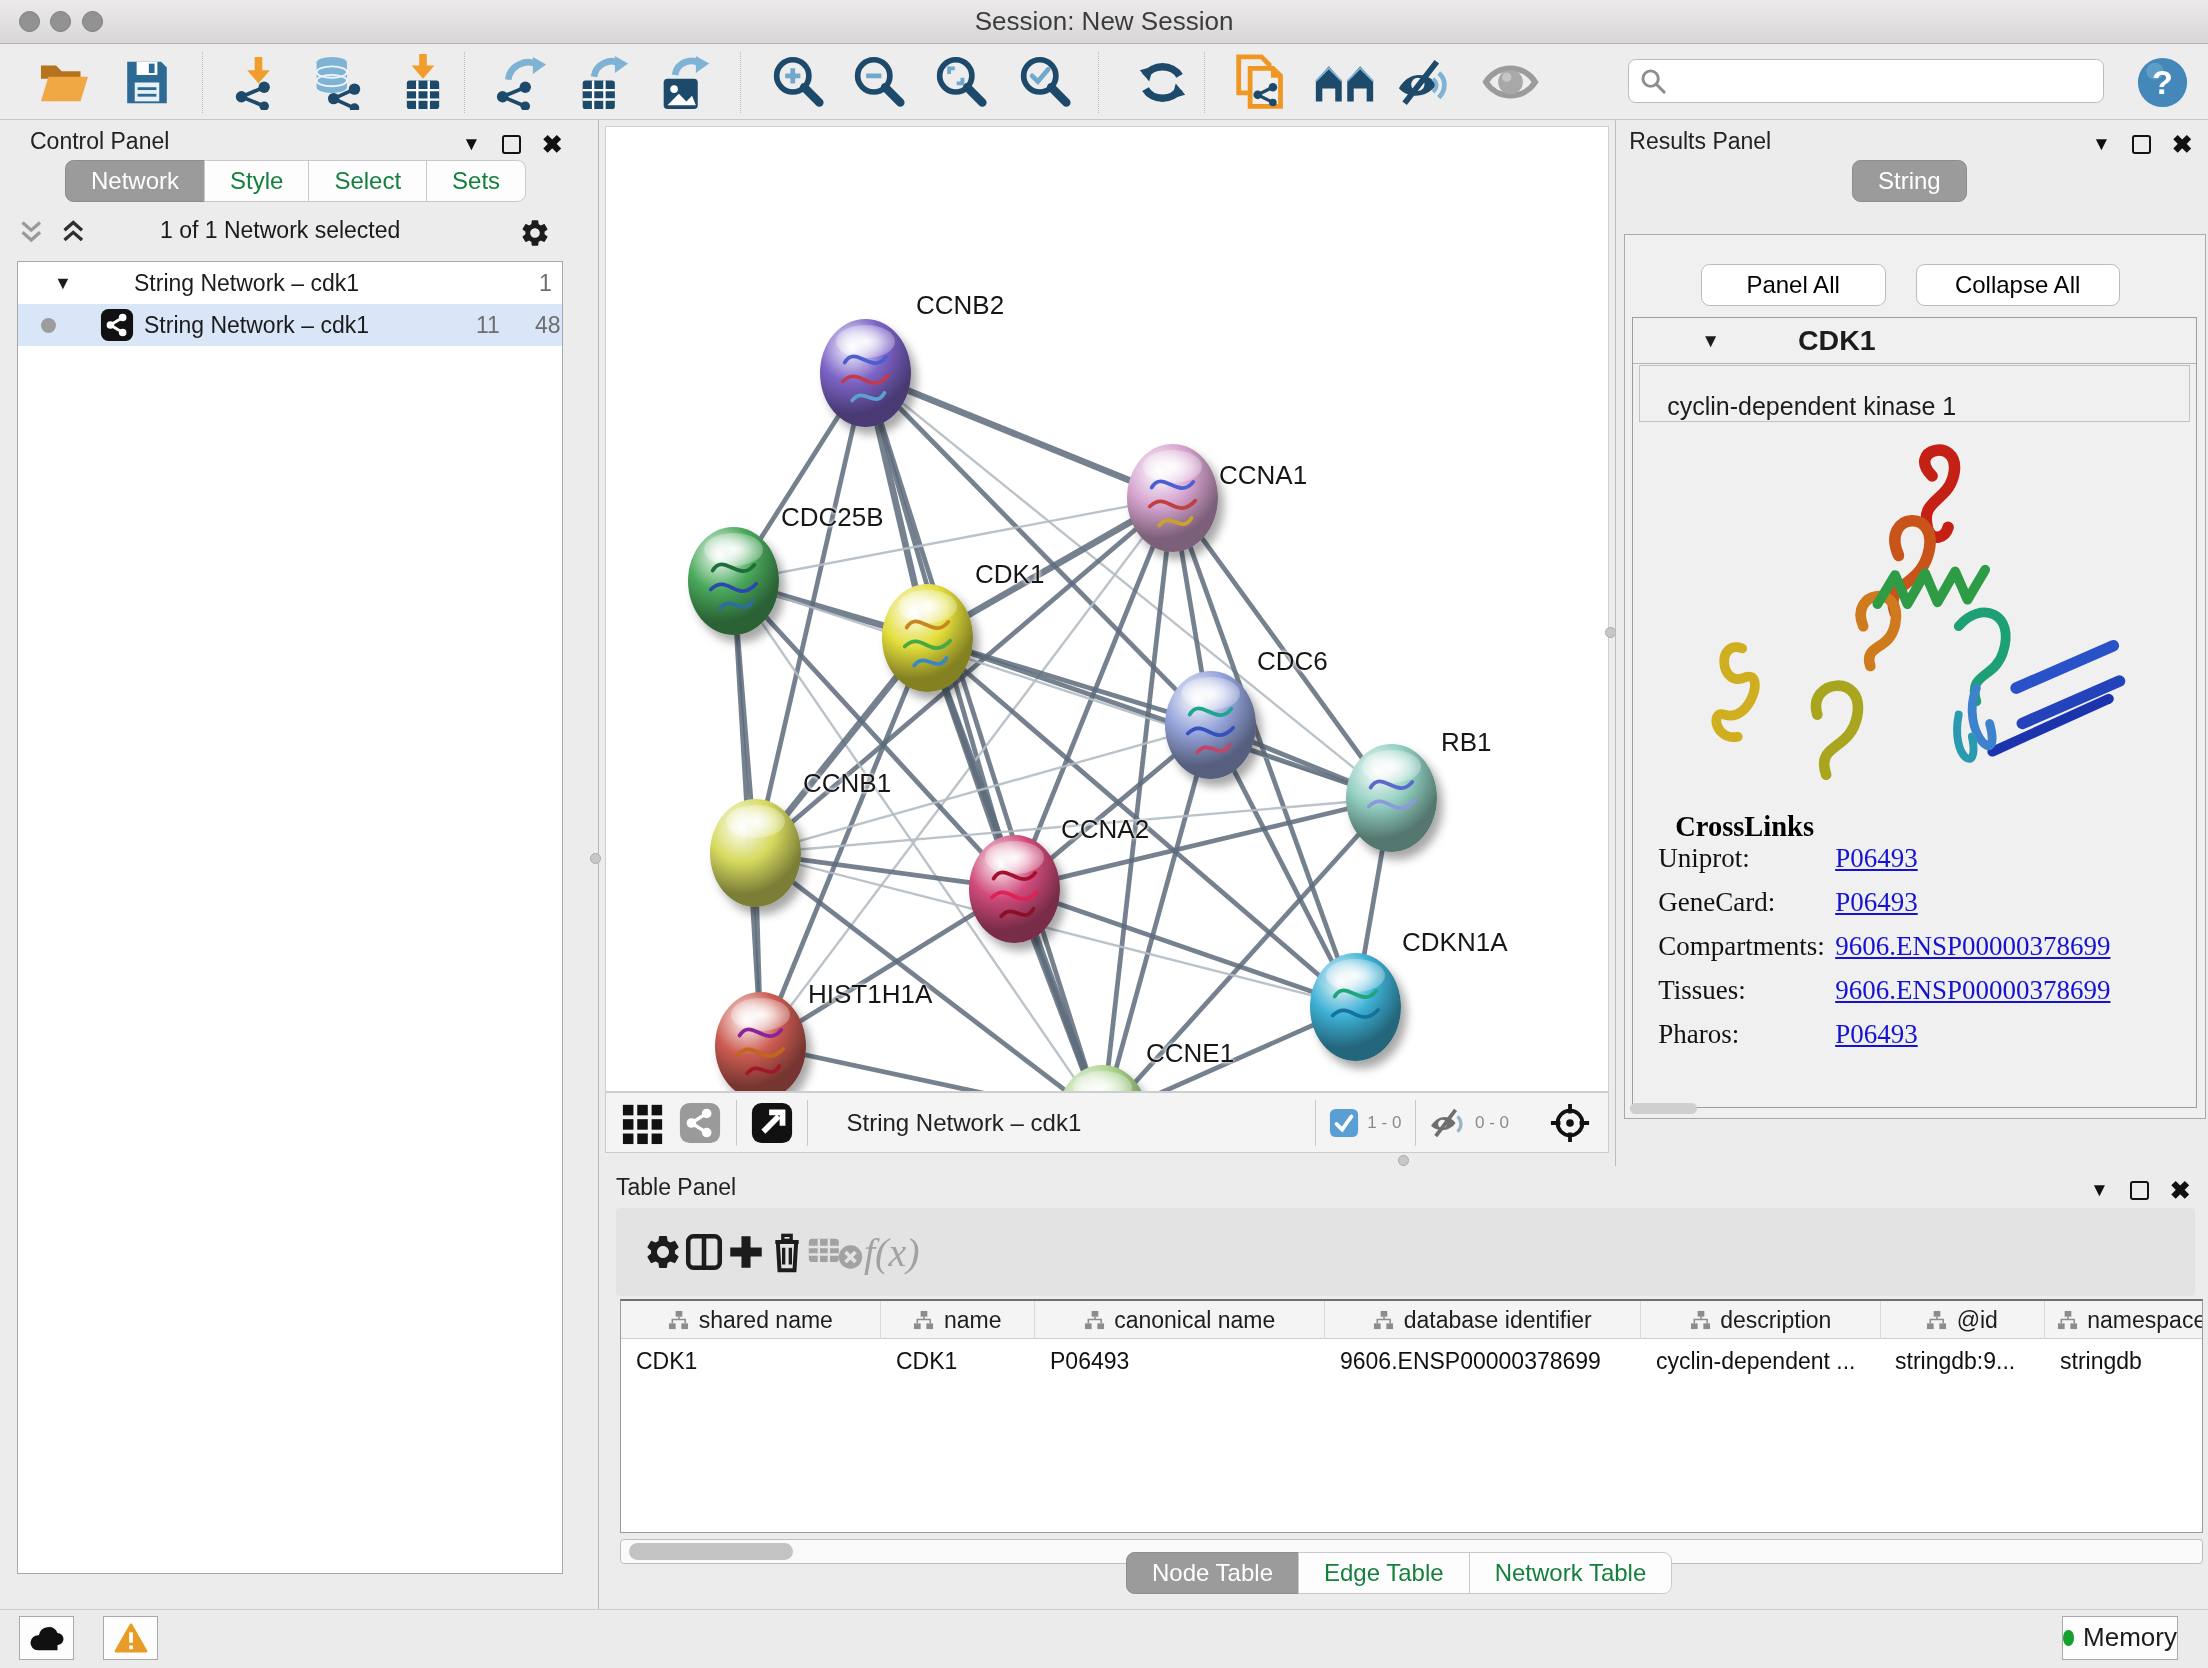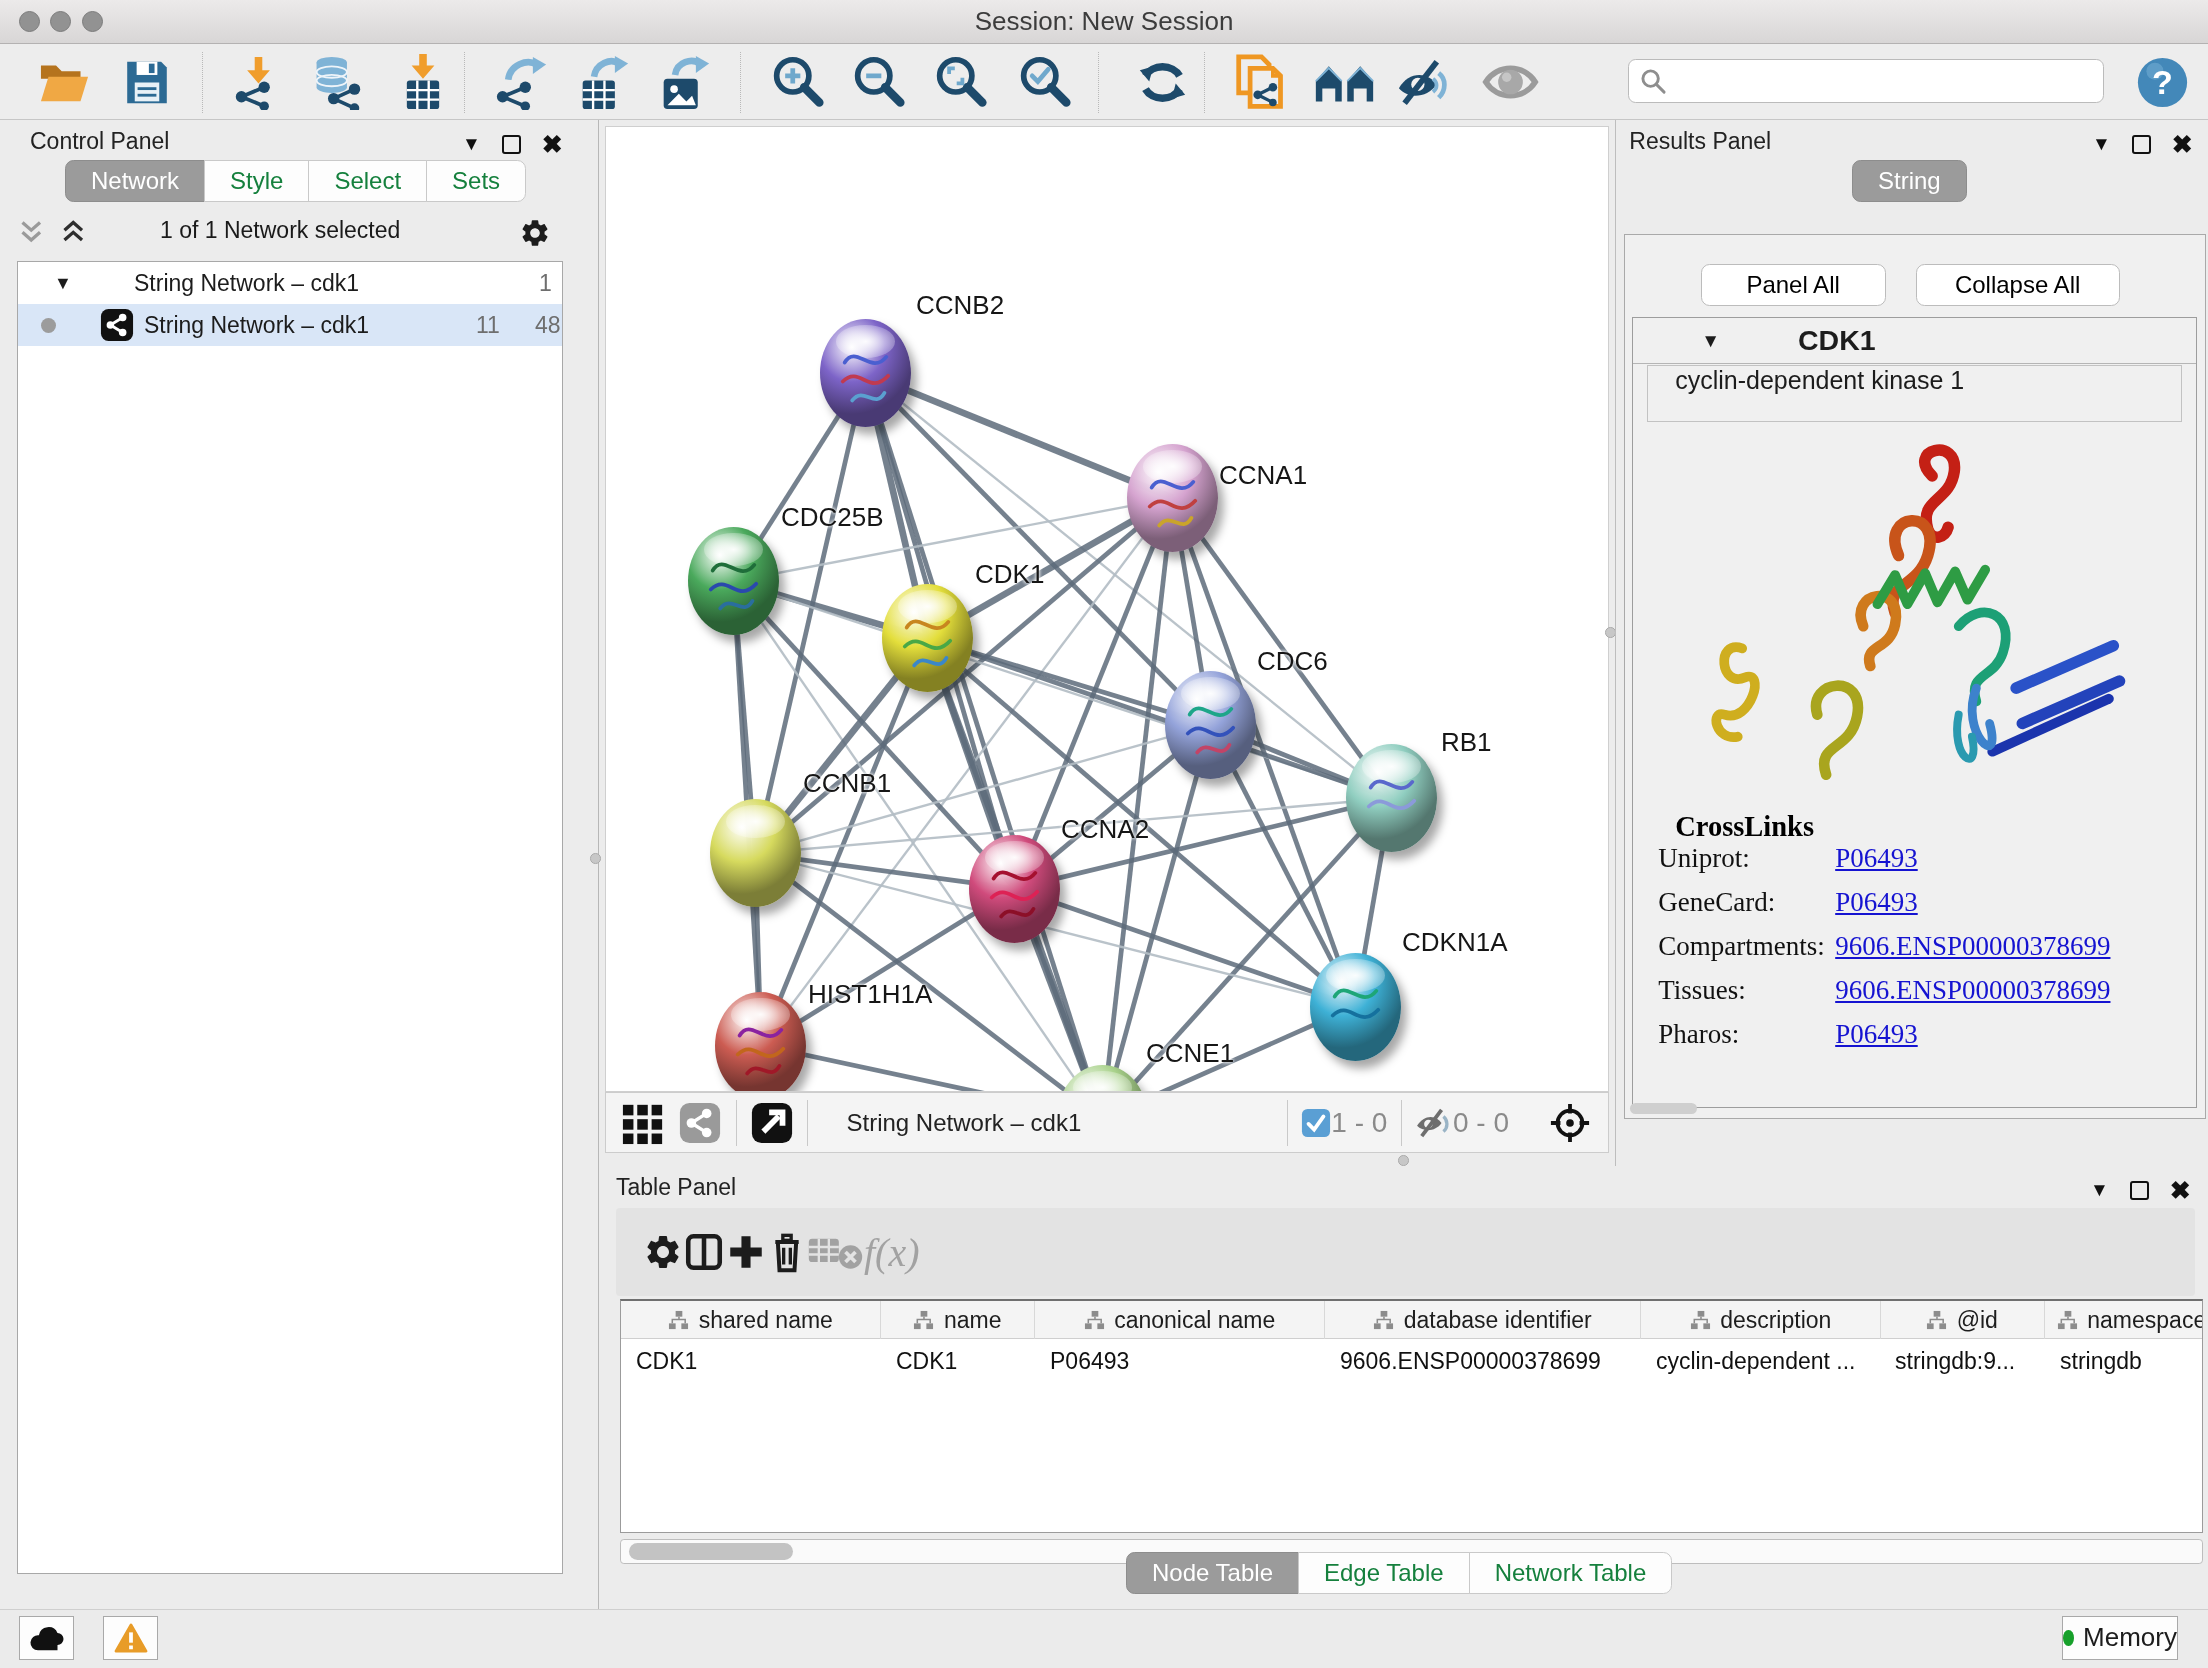--- a/index.html
+++ b/index.html
@@ -60,35 +60,35 @@
     box-shadow:5.7px 7.6px 9.5px rgba(0,0,0,0.35); }
   .node .gloss { position:absolute; left:18%; top:6%; width:64%; height:30%;
     background:radial-gradient(ellipse at center, rgba(255,255,255,0.95), rgba(255,255,255,0)); border-radius:50%; }
   .node svg { position:absolute; left:0; top:0; }
   .node-label { position:absolute; font-size:26px; color:#161616;
     text-shadow:0 0 3.8px #fff, 0 0 3.8px #fff; white-space:nowrap; }
   #net-toolbar { left:605px; top:1092px; width:1004px; height:61px; background:#f4f4f4;
     border:1px solid #cccccc; display:flex; align-items:center; }
   .ntsep { height:46px; border-left:1px solid #c9c9c9; margin:0 13.3px; }
   #net-name { font-size:24px; color:#222; margin-left:25px; }
-  .ntcount { font-size:28px; color:#8a8a8a; margin-left:0; }
+  .ntcount { font-size:17px; color:#8a8a8a; margin-left:8px; }
 
   
   #results-panel { left:1615px; top:120px; width:593px; height:1046px; background:#ececec;
     border-left:1.9px solid #bdbdbd; }
   #rp-box { position:absolute; left:7.6px; top:114px; width:582px; height:885px;
     background:#f0f0f0; border:1px solid #a9a9a9; }
   .rp-btn { position:absolute; top:28.5px; height:42px; background:#fff; border:1px solid #bcbcbc;
     border-radius:8.6px; font-size:24px; display:flex; align-items:center; justify-content:center; }
   #rp-section { position:absolute; left:7.6px; top:82px; width:565px; height:791px;
     border:1px solid #9d9d9d; background:#f0f0f0; }
   #rp-entry-head { height:46px; border-bottom:1px solid #b5b5b5; display:flex; align-items:center; }
   #rp-entry-name { font-size:28.5px; font-weight:bold; }
-  #rp-desc-box { margin:1px 14px; border:1px solid #c2c2c2; height:57px; display:flex;
-    align-items:flex-start; padding-left:27px; font-size:25px; }
+  #rp-desc-box { margin:1px 6px; border:1px solid #c2c2c2; height:57px; display:flex;
+    align-items:flex-end; padding-left:27px; font-size:25px; }
   .xl-title { font-family:"Liberation Serif", serif; font-weight:bold; font-size:28.5px; color:#000; }
   .xl-row { position:relative; height:44px; font-family:"Liberation Serif", serif; font-size:27px; }
   .xl-label { position:absolute; left:25px; color:#111; }
   .xl-link { position:absolute; left:202px; color:#1513d1; text-decoration:underline; }
   #rp-hscroll { position:absolute; left:5.7px; bottom:3.8px; width:67px; height:11.4px;
     background:#cfcfcf; border-radius:5.7px; }
 
   
   #table-panel { left:601px; top:1166px; width:1607px; height:443px; background:#ececec; }
   #tp-toolbar { position:absolute; left:15px; top:42px; width:1579px; height:88px; background:#e3e3e3;

